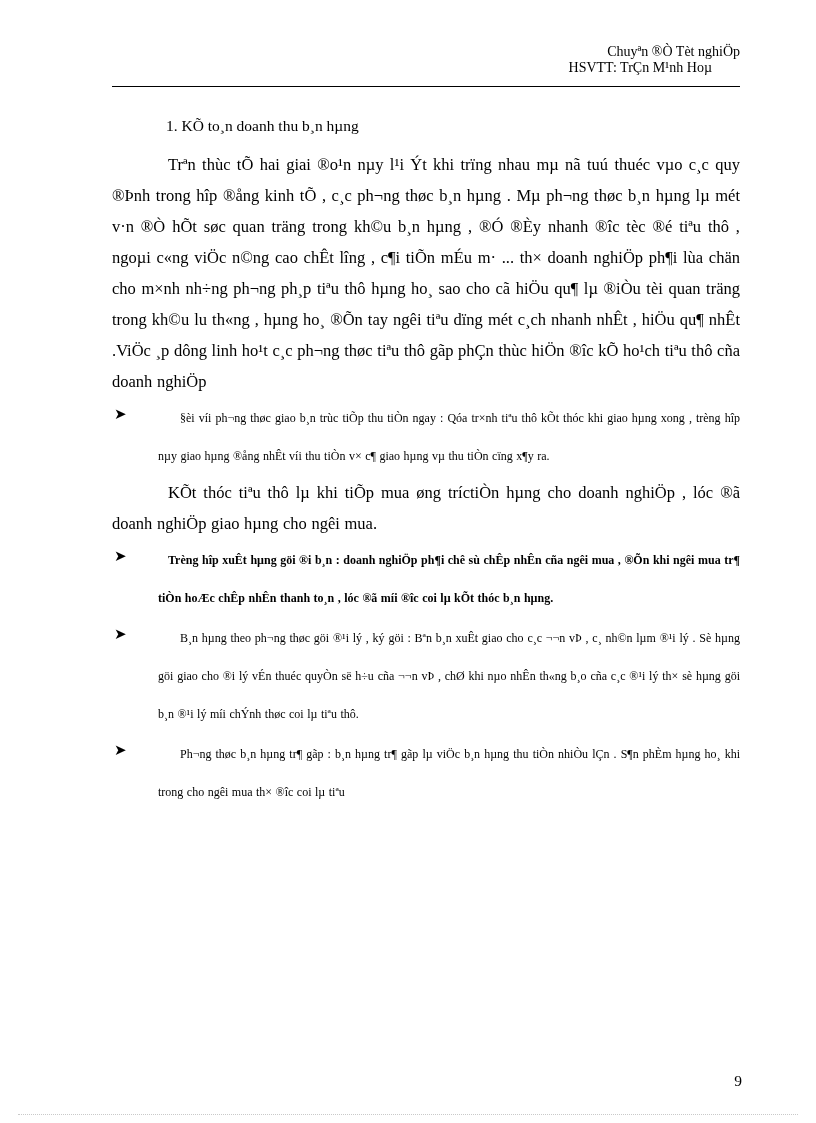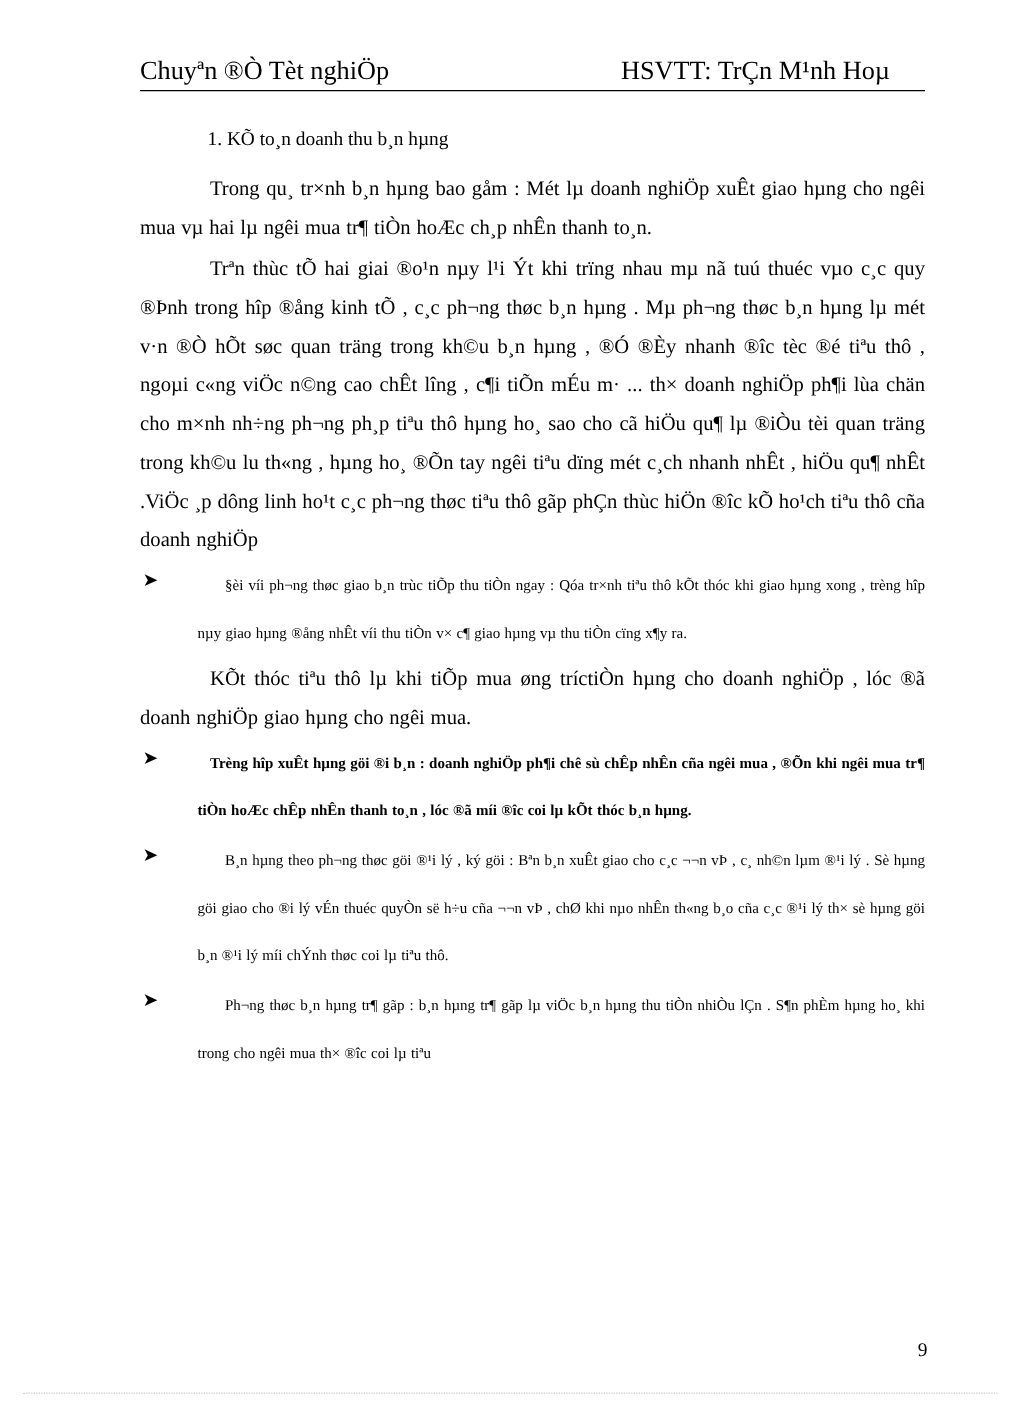--- a/index.html
+++ b/index.html
@@ -23,25 +23,26 @@
     position: absolute;
     left: 112px;
     top: 44px;
     width: 630px;
   }
   
   .doc-header {
     display: flex;
     justify-content: space-between;
     align-items: flex-end;
-    font-size: 21px;
+    font-size: 14px;
     font-family: "Liberation Serif", serif;
-    padding-bottom: 3px;
+    padding-bottom: 10px;
     border-bottom: 1.3px solid #000;
     width: 628px;
+    flex-direction: column;
   }
   .doc-header .hdr-left {
     white-space: nowrap;
   }
   .doc-header .hdr-right {
     white-space: nowrap;
     margin-right: 28px;
   }
   
   .content {
@@ -117,21 +118,20 @@
 
     <div class="doc-header">
       <span class="hdr-left">Chuyªn ®Ò Tèt nghiÖp</span>
       <span class="hdr-right">HSVTT: TrÇn M¹nh Hoµ</span>
     </div>
 
     <div class="content">
 
       <div class="heading-num">1. KÕ to¸n doanh thu b¸n hµng</div>
 
-      <p class="para">Trong qu¸ tr×nh b¸n hµng bao gåm : Mét lµ doanh nghiÖp xuÊt giao hµng cho ngêi mua vµ hai lµ ngêi mua tr¶ tiÒn hoÆc ch¸p nhÊn thanh to¸n.</p>
 
       <p class="para">Trªn thùc tÕ hai giai ®o¹n nµy l¹i Ýt khi trïng nhau mµ nã tuú thuéc vµo c¸c quy ®Þnh trong hîp ®ång kinh tÕ , c¸c ph¬ng thøc b¸n hµng . Mµ ph¬ng thøc b¸n hµng lµ mét v·n ®Ò hÕt søc quan träng trong kh©u b¸n hµng , ®Ó ®Èy nhanh ®îc tèc ®é tiªu thô , ngoµi c«ng viÖc n©ng cao chÊt lîng , c¶i tiÕn mÉu m· ... th× doanh nghiÖp ph¶i lùa chän cho m×nh nh÷ng ph¬ng ph¸p tiªu thô hµng ho¸ sao cho cã hiÖu qu¶ lµ ®iÒu tèi quan träng trong kh©u lu th«ng , hµng ho¸ ®Õn tay ngêi tiªu dïng mét c¸ch nhanh nhÊt , hiÖu qu¶ nhÊt .ViÖc ¸p dông linh ho¹t c¸c ph¬ng thøc tiªu thô gãp phÇn thùc hiÖn ®îc kÕ ho¹ch tiªu thô cña doanh nghiÖp</p>
 
 
       <div class="bullet-row">
         <span class="bullet-mark">➤</span>
         <span class="bullet-text">§èi víi ph¬ng thøc giao b¸n trùc tiÕp thu tiÒn ngay : Qóa tr×nh tiªu thô kÕt thóc khi giao hµng xong , trèng hîp nµy giao hµng ®ång nhÊt víi thu tiÒn v× c¶ giao hµng vµ thu tiÒn cïng x¶y ra.</span>
       </div>
 
       <p class="para">KÕt thóc tiªu thô lµ khi tiÕp mua øng tríctiÒn hµng cho doanh nghiÖp , lóc ®ã doanh nghiÖp giao hµng cho ngêi mua.</p>

